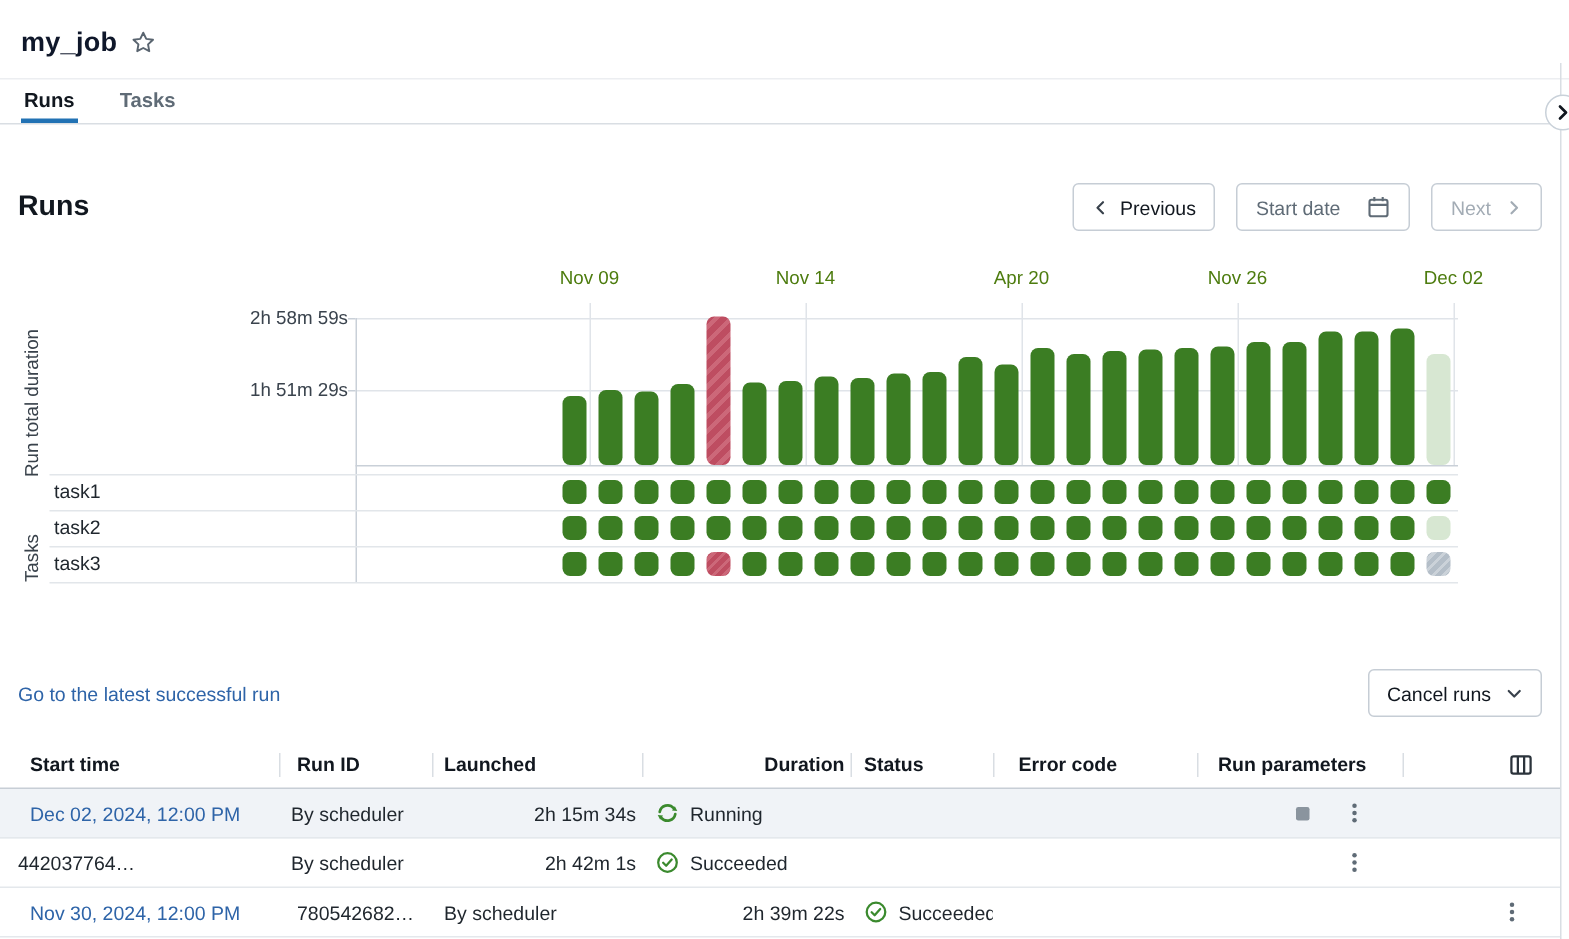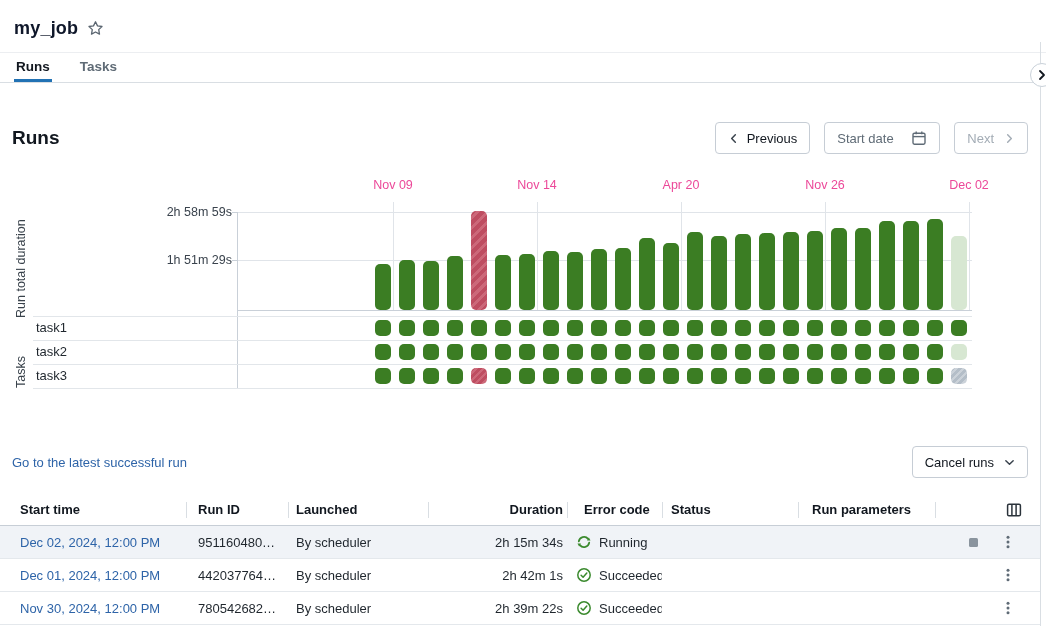--- a/index.html
+++ b/index.html
@@ -33,21 +33,21 @@
          border:1px solid #C6CDD5; border-radius:4px; font-size:13px; padding:0 12px; cursor:pointer;
          font-family:inherit; color:#11171F; }
   .btn .lbl { white-space:nowrap; }
   .btn-startdate { width:116px; justify-content:space-between; color:#5F6B76; }
   .btn-prev svg { margin-right:8px; }
   .btn-next { color:#A3ACB5; cursor:default; }
   .btn-next svg { margin-left:10px; }
 
   
   .chart-region { position:absolute; left:0; top:170px; width:1040px; height:226px; }
-  .xlab { position:absolute; top:8px; width:80px; text-align:center; font-size:12.5px; color:#ec4899; }
+  .xlab { position:absolute; top:8px; width:80px; text-align:center; font-size:12.5px; color:#4d7c0f; }
   .xlab0{left:353px}.xlab1{left:497px}.xlab2{left:641px}.xlab3{left:785px}.xlab4{left:929px}
   .plot { position:absolute; left:237px; top:32px; width:735px; height:108px; }
   .vgrid { position:absolute; top:0; width:1px; height:108px; background:#E0E4E9; }
   .vg0{left:156px}.vg1{left:300px}.vg2{left:444px}.vg3{left:588px}.vg4{left:732px}
   .hgrid { position:absolute; left:0; width:735px; height:1px; background:#E0E4E9; }
   .hg0{top:10px}.hg1{top:58px}
   .axis-left { position:absolute; left:237px; top:42px; width:1px; height:176px; background:#C9D0D8; }
   .axis-bottom { position:absolute; left:237px; top:140px; width:735px; height:1px; background:#C9D0D8; }
   .tick { position:absolute; width:5px; height:1px; background:#C9D0D8; }
   .tk0{left:232px; top:42px}.tk1{left:232px; top:90px}
@@ -311,41 +311,40 @@
       </span>
     </button>
   </div>
 
   <div class="runs-table">
     <div class="thead">
       <div class="th c1">Start time</div>
       <div class="th c2">Run ID</div>
       <div class="th c3">Launched</div>
       <div class="th c4">Duration</div>
+      <div class="th c5">Status</div>
       <div class="th c6">Error code</div>
-      <div class="th c5">Status</div>
       <div class="th c7">Run parameters</div>
       <div class="th c8">
         <span class="icon">
           <svg width="16" height="16" viewBox="0 0 16 16">
               <g fill="none" stroke="#2B333B" stroke-width="1.5">
                 <rect x="1.6" y="2.2" width="12.8" height="11.6" rx="1.4"></rect>
                 <line x1="5.9" y1="2.2" x2="5.9" y2="13.8"></line>
                 <line x1="10.1" y1="2.2" x2="10.1" y2="13.8"></line>
               </g>
             </svg>
         </span>
       </div>
     </div>
     <div>
         <div class="trow hl">
           <div class="td c1">
             <a class="start-link">Dec 02, 2024, 12:00 PM</a>
           </div>
-          <div class="td c2">951160480…</div>
           <div class="td c3">By scheduler</div>
           <div class="td c4">2h 15m 34s</div>
           <div class="td c5">
             <span class="icon">
               <svg width="16" height="16" viewBox="0 0 16 16">
                 <g fill="none" stroke="#3B8A2E" stroke-width="1.8" stroke-linecap="round">
                   <path d="M13.2 8.7A5.3 5.3 0 0 1 3.9 11.2"></path>
                   <path d="M2.8 7.3A5.3 5.3 0 0 1 12.1 4.8"></path>
                 </g>
                 <path fill="#3B8A2E" d="M1.5 9.4l3.5.2-1.9 2.9z"></path>
@@ -363,23 +362,20 @@
                 <g fill="#5F6B76">
                   <circle cx="8" cy="3.2" r="1.5"></circle>
                   <circle cx="8" cy="8" r="1.5"></circle>
                   <circle cx="8" cy="12.8" r="1.5"></circle>
                 </g>
               </svg>
             </span>
           </div>
         </div>
         <div class="trow">
-          <div class="td c1">
-            <a class="start-link">Dec 01, 2024, 12:00 PM</a>
-          </div>
           <div class="td c2">442037764…</div>
           <div class="td c3">By scheduler</div>
           <div class="td c4">2h 42m 1s</div>
           <div class="td c5">
             <span class="icon">
               <svg width="16" height="16" viewBox="0 0 16 16">
                 <circle cx="8" cy="8" r="6.2" fill="none" stroke="#3B8A2E" stroke-width="1.5"></circle>
                 <path d="M5.1 8.2l2 2 3.7-4.2" fill="none" stroke="#3B8A2E" stroke-width="1.5" stroke-linecap="round" stroke-linejoin="round"></path>
               </svg>
             </span>

